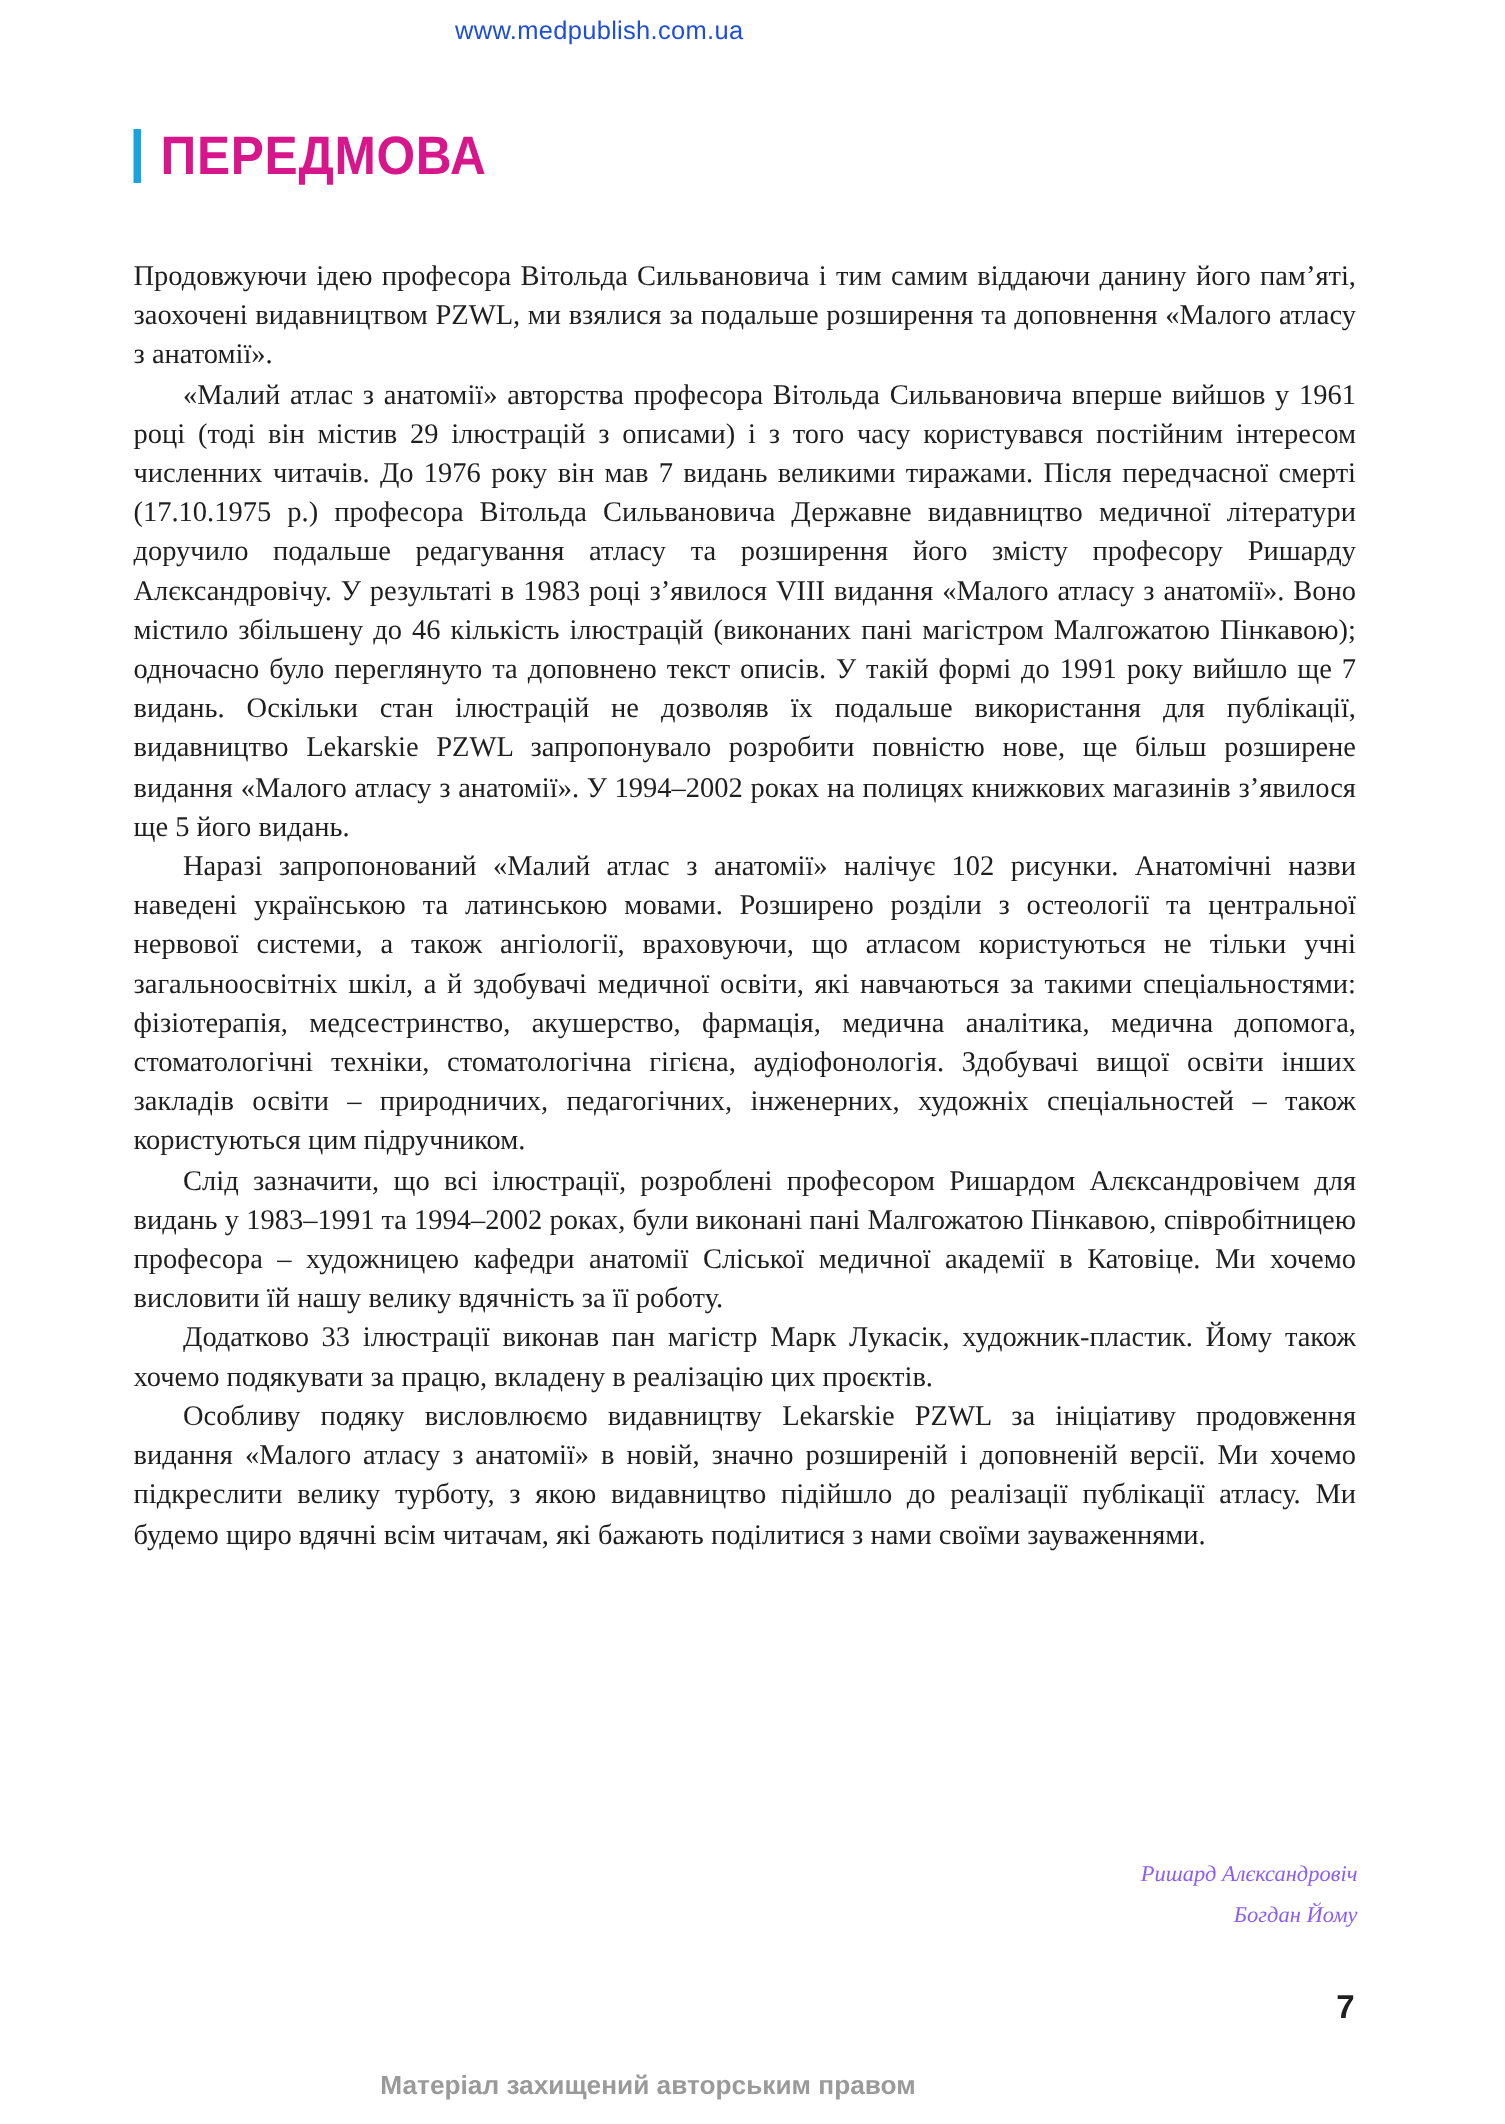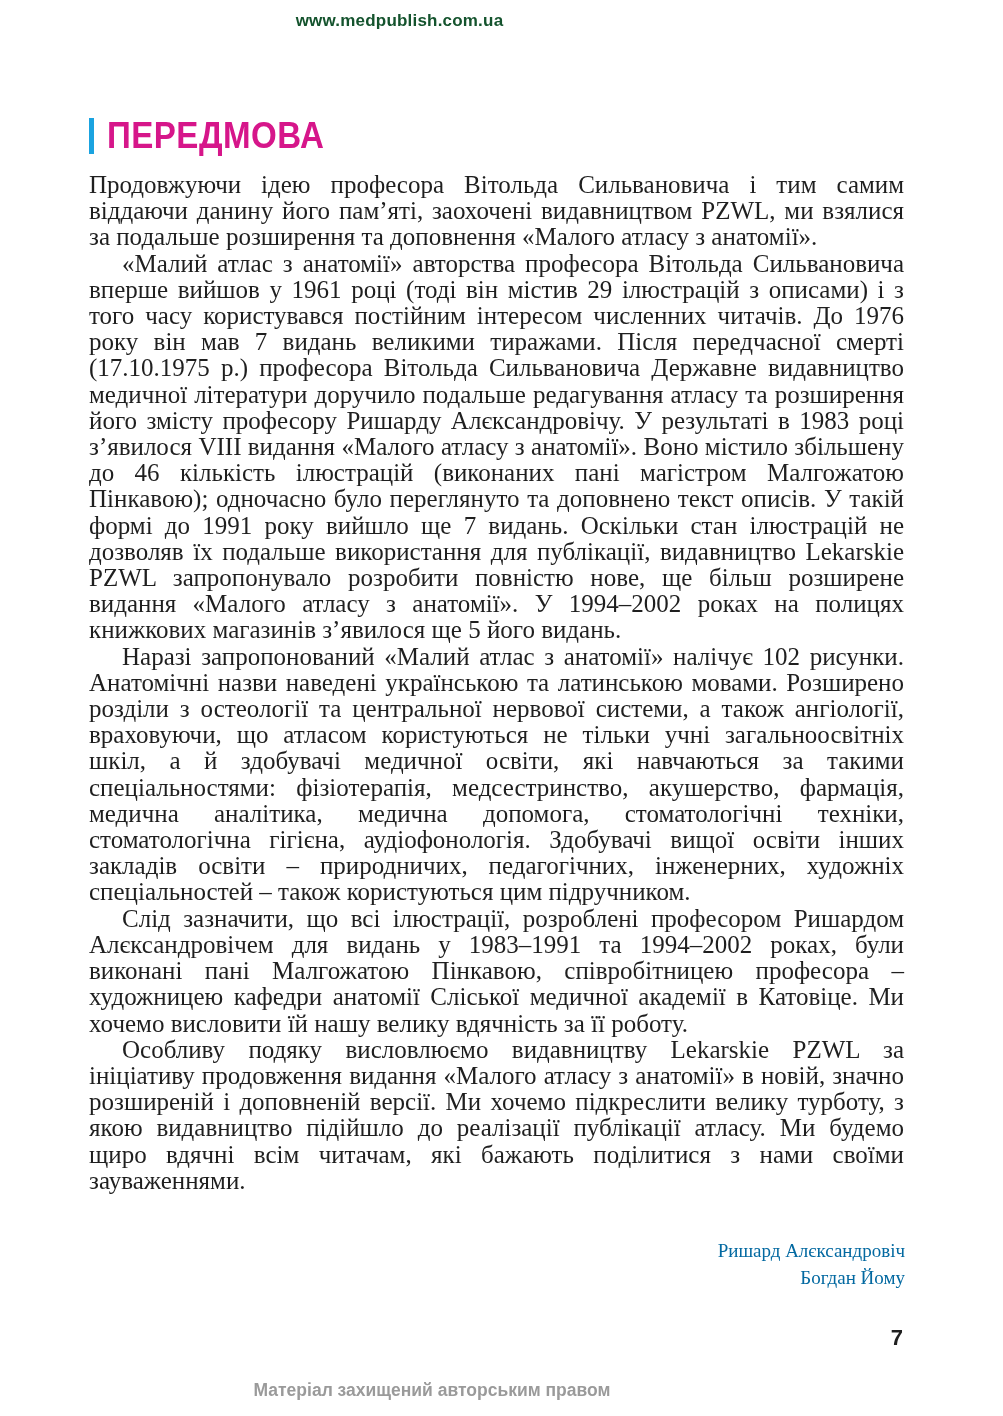--- a/index.html
+++ b/index.html
@@ -14,33 +14,32 @@
       overflow: hidden;
       color: #1a1a1a;
     }
     .site-url {
       position: absolute;
       top: 11px;
       left: 0;
       width: 799px;
       text-align: center;
       font-family: "Liberation Sans", sans-serif;
-      font-weight: bold;
+      font-weight: normal;
       font-size: 17px;
-      color: #14532d;
+      color: #1d4ed8;
       letter-spacing: 0.2px;
     }
     .heading {
       position: absolute;
       top: 82px;
       left: 89px;
       display: flex;
       align-items: center;
       height: 44px;
-      margin-top: 32px;
     }
     .heading-bar {
       width: 5px;
       height: 36px;
       background: #1aa3e0;
       margin-right: 13px;
     }
     .heading-title {
       font-family: "Liberation Sans", sans-serif;
       font-weight: bold;
@@ -50,42 +49,43 @@
       transform: scaleX(0.92);
       transform-origin: left center;
       line-height: 44px;
     }
     .body-text {
       position: absolute;
       top: 172px;
       left: 89px;
       width: 815px;
       font-family: "Liberation Serif", serif;
-      font-size: 25px;
+      font-size: 19px;
       line-height: 26.2px;
       text-align: justify;
       color: #1f1f1f;
     }
     .body-text p {
       margin: 0;
       text-indent: 33px;
       hyphens: auto;
     }
     .body-text p.first {
       text-indent: 0;
     }
     .signature {
       position: absolute;
       top: 1237px;
       right: 98px;
       text-align: right;
       font-family: "Liberation Serif", serif;
-      font-size: 19px;
+      font-style: italic;
+      font-size: 15px;
       line-height: 27px;
-      color: #0369a1;
+      color: #8b5cf6;
     }
     .page-number {
       position: absolute;
       top: 1325px;
       right: 100px;
       font-family: "Liberation Sans", sans-serif;
       font-weight: bold;
       font-size: 22px;
       color: #1f1f1f;
     }
@@ -109,20 +109,21 @@
 <div class="heading">
   <div class="heading-bar"></div>
   <div class="heading-title">ПЕРЕДМОВА</div>
 </div>
 
 <div class="body-text" lang="uk">
   <p class="first">Продовжуючи ідею професора Вітольда Сильвановича і тим самим віддаючи данину його пам’яті, заохочені видавництвом PZWL, ми взялися за подальше розширення та доповнення «Малого атласу з анатомії».</p>
   <p>«Малий атлас з анатомії» авторства професора Вітольда Сильвановича вперше вийшов у 1961 році (тоді він містив 29 ілюстрацій з описами) і з того часу користувався постійним інтересом численних читачів. До 1976 року він мав 7 видань великими тиражами. Після передчасної смерті (17.10.1975 р.) професора Вітольда Сильвановича Державне видавництво медичної літератури доручило подальше редагування атласу та розширення його змісту професору Ришарду Алєксандровічу. У результаті в 1983 році з’явилося VIII видання «Малого атласу з анатомії». Воно містило збільшену до 46 кількість ілюстрацій (виконаних пані магістром Малгожатою Пінкавою); одночасно було переглянуто та доповнено текст описів. У такій формі до 1991 року вийшло ще 7 видань. Оскільки стан ілюстрацій не дозволяв їх подальше використання для публікації, видавництво Lekarskie PZWL запропонувало розробити повністю нове, ще більш розширене видання «Малого атласу з анатомії». У 1994–2002 роках на полицях книжкових магазинів з’явилося ще 5 його видань.</p>
   <p>Наразі запропонований «Малий атлас з анатомії» налічує 102 рисунки. Анатомічні назви наведені українською та латинською мовами. Розширено розділи з остеології та центральної нервової системи, а також ангіології, враховуючи, що атласом користуються не тільки учні загальноосвітніх шкіл, а й здобувачі медичної освіти, які навчаються за такими спеціальностями: фізіотерапія, медсестринство, акушерство, фармація, медична аналітика, медична допомога, стоматологічні техніки, стоматологічна гігієна, аудіофонологія. Здобувачі вищої освіти інших закладів освіти – природничих, педагогічних, інженерних, художніх спеціальностей – також користуються цим підручником.</p>
   <p>Слід зазначити, що всі ілюстрації, розроблені професором Ришардом Алєксандровічем для видань у 1983–1991 та 1994–2002 роках, були виконані пані Малгожатою Пінкавою, співробітницею професора – художницею кафедри анатомії Сліської медичної академії в Катовіце. Ми хочемо висловити їй нашу велику вдячність за її роботу.</p>
+  <p>Додатково 33 ілюстрації виконав пан магістр Марк Лукасік, художник-пластик. Йому також хочемо подякувати за працю, вкладену в реалізацію цих проєктів.</p>
   <p>Особливу подяку висловлюємо видавництву Lekarskie PZWL за ініціативу продовження видання «Малого атласу з анатомії» в новій, значно розширеній і доповненій версії. Ми хочемо підкреслити велику турботу, з якою видавництво підійшло до реалізації публікації атласу. Ми будемо щиро вдячні всім читачам, які бажають поділитися з нами своїми зауваженнями.</p>
 </div>
 
 <div class="signature">
   <div>Ришард Алєксандровіч</div>
   <div>Богдан Йому</div>
 </div>
 
 <div class="page-number">7</div>
 

